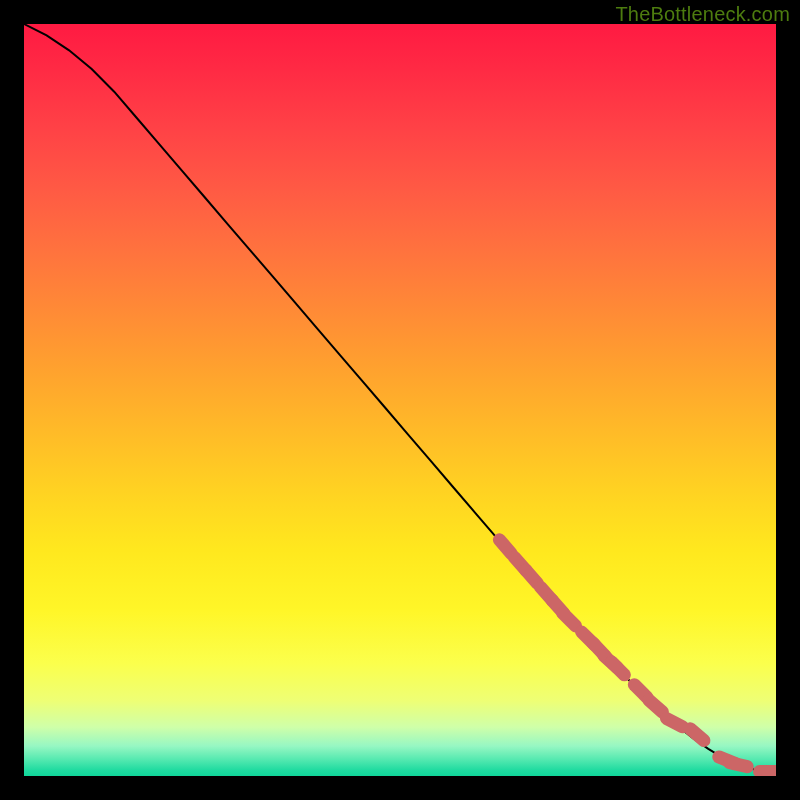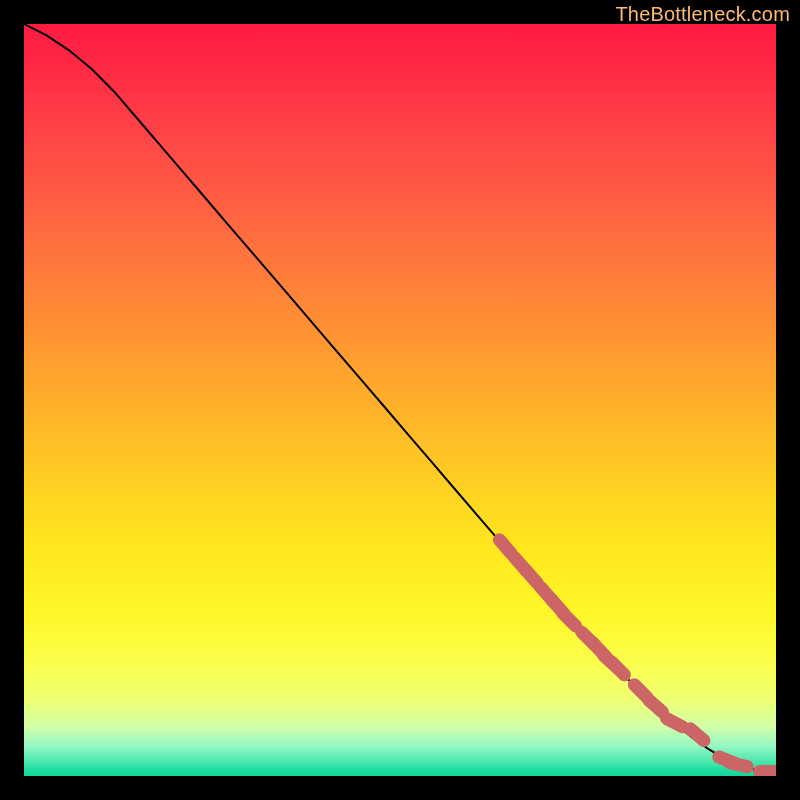--- a/index.html
+++ b/index.html
@@ -23,21 +23,21 @@
     position: absolute;
     left: 24px;
     top: 24px;
     width: 752px;
     height: 752px;
   }
   .watermark {
     position: absolute;
     top: 3px;
     right: 10px;
-    color: #fdba74;
+    color: #4d7c0f;
     font-size: 20px;
     font-weight: 500;
     letter-spacing: 0.2px;
   }
   svg {
     display: block;
   }
 </style>
 </head>
 <body>

